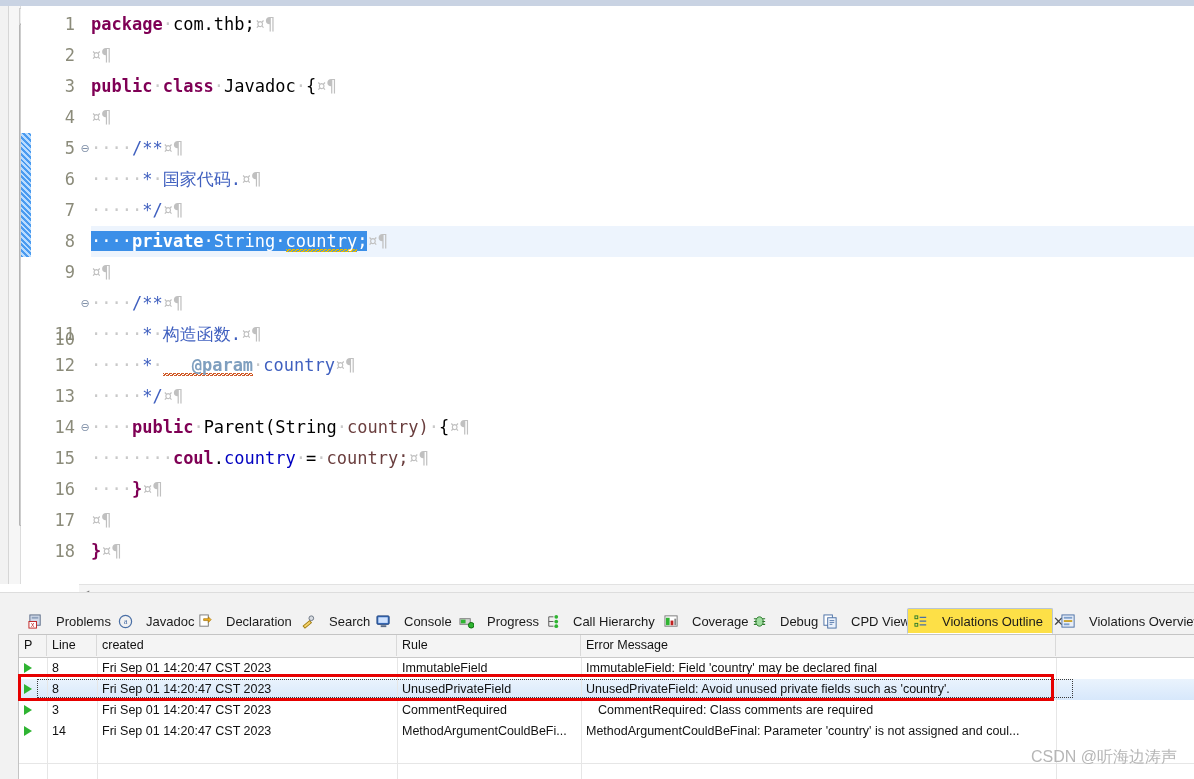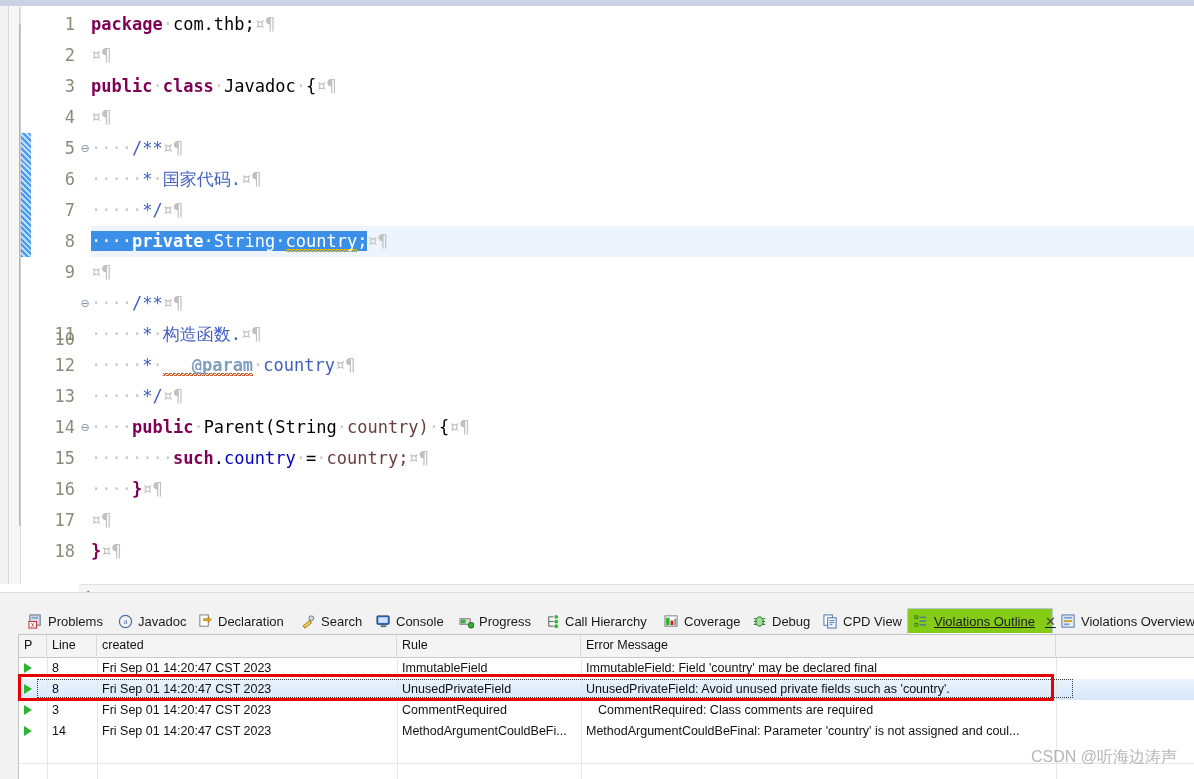--- a/index.html
+++ b/index.html
@@ -58,22 +58,22 @@
   
   .ed-hscroll{position:absolute;left:79px;top:578px;width:1115px;height:14px;background:#f5f5f5;border-top:1px solid #e2e2e2;}
   .ed-hscroll .arrow{position:absolute;left:2px;top:1px;width:12px;height:12px;font-size:9px;line-height:12px;text-align:center;color:#7d7d7d;}
   .ed-bottomgap{position:absolute;left:0;top:592px;width:1194px;height:11px;background:#f2f2f2;border-top:1px solid #dddddd;}
 
   
   .panel{position:absolute;left:0;top:603px;width:1194px;height:176px;background:#f2f2f2;}
   .tabbar{position:absolute;left:0;top:5px;width:1194px;height:26px;}
   .tab{position:absolute;top:0;height:26px;display:flex;align-items:center;gap:5px;
        font-size:13px;color:#1a1a1a;padding:0 6px;box-sizing:border-box;}
-  .tab.active{background:#84cc16;border:1px solid #b8c5d6;border-bottom:1px solid #ffffff;border-radius:2px 2px 0 0;text-decoration:underline;}
-  .tab .tl{white-space:nowrap;}
+  .tab.active{background:#fde047;border:1px solid #b8c5d6;border-bottom:1px solid #ffffff;border-radius:2px 2px 0 0;}
+  .tab .tl{white-space:nowrap;margin-left:8px;}
   .tab .ico{width:15px;height:15px;flex:0 0 15px;display:block;}
   .tab .closex{font-size:13px;color:#444;margin-left:5px;font-family:"DejaVu Sans",sans-serif;}
 
   
   .tablewrap{position:absolute;left:18px;top:31px;width:1176px;height:145px;background:#ffffff;
              border-top:1px solid #c4c4c4;border-left:1px solid #c4c4c4;box-sizing:border-box;}
   .thead{position:relative;height:22px;background:#f4f4f4;border-bottom:1px solid #c9c9c9;}
   .th{position:absolute;top:0;height:21px;line-height:21px;font-size:12.5px;color:#111;
       padding-left:5px;box-sizing:border-box;border-right:1px solid #d9d9d9;}
   .rowsarea{position:relative;height:122px;}
@@ -156,21 +156,21 @@
         <div class="cline" style="top: 158px;"><span class="dot">·····</span><span class="cm">*</span><span class="dot">·</span><span class="cm">国家代码.</span><span class="pil">¤¶</span></div>
         <div class="cline" style="top: 189px;"><span class="dot">·····</span><span class="cm">*/</span><span class="pil">¤¶</span></div>
         <div class="selrowbg" style="top: 220px;"></div>
         <div class="cline" style="top: 220px;"><span class="dot sel">····</span><span class="kw sel">private</span><span class="dot sel">·</span><span class="pl sel">String</span><span class="dot sel">·</span><span class="fld sel squig">country</span><span class="pl sel">;</span><span class="pil">¤¶</span></div>
         <div class="cline" style="top: 251px;"><span class="pil">¤¶</span></div>
         <div class="cline" style="top: 282px;"><span class="dot">····</span><span class="cm">/**</span><span class="pil">¤¶</span></div>
         <div class="cline" style="top: 313px;"><span class="dot">·····</span><span class="cm">*</span><span class="dot">·</span><span class="cm">构造函数.</span><span class="pil">¤¶</span></div>
         <div class="cline" style="top: 344px;"><span class="dot">·····</span><span class="cm">*</span><span class="dot">·</span><span class="cmtag squigr">@param</span><span class="dot">·</span><span class="cm">country</span><span class="pil">¤¶</span></div>
         <div class="cline" style="top: 375px;"><span class="dot">·····</span><span class="cm">*/</span><span class="pil">¤¶</span></div>
         <div class="cline" style="top: 406px;"><span class="dot">····</span><span class="kw">public</span><span class="dot">·</span><span class="pl">Parent(String</span><span class="dot">·</span><span class="param">country)</span><span class="dot">·</span><span class="pl">{</span><span class="pil">¤¶</span></div>
-        <div class="cline" style="top: 437px;"><span class="dot">········</span><span class="kw">such</span><span class="pl">.</span><span class="fld">country</span><span class="dot">·</span><span class="pl">=</span><span class="dot">·</span><span class="param">country;</span><span class="pil">¤¶</span></div>
+        <div class="cline" style="top: 437px;"><span class="dot">········</span><span class="kw">coul</span><span class="pl">.</span><span class="fld">country</span><span class="dot">·</span><span class="pl">=</span><span class="dot">·</span><span class="param">country;</span><span class="pil">¤¶</span></div>
         <div class="cline" style="top: 468px;"><span class="dot">····</span><span class="kw">}</span><span class="pil">¤¶</span></div>
         <div class="cline" style="top: 499px;"><span class="pil">¤¶</span></div>
         <div class="cline" style="top: 530px;"><span class="kw">}</span><span class="pil">¤¶</span></div>
       </div>
 
     <div class="ed-hscroll">
       <div class="arrow">◂</div>
     </div>
   <div class="fold" style="top: 127px;">⊖</div>
       <div class="changebar" style="top: 127px; height: 124px;"></div>

